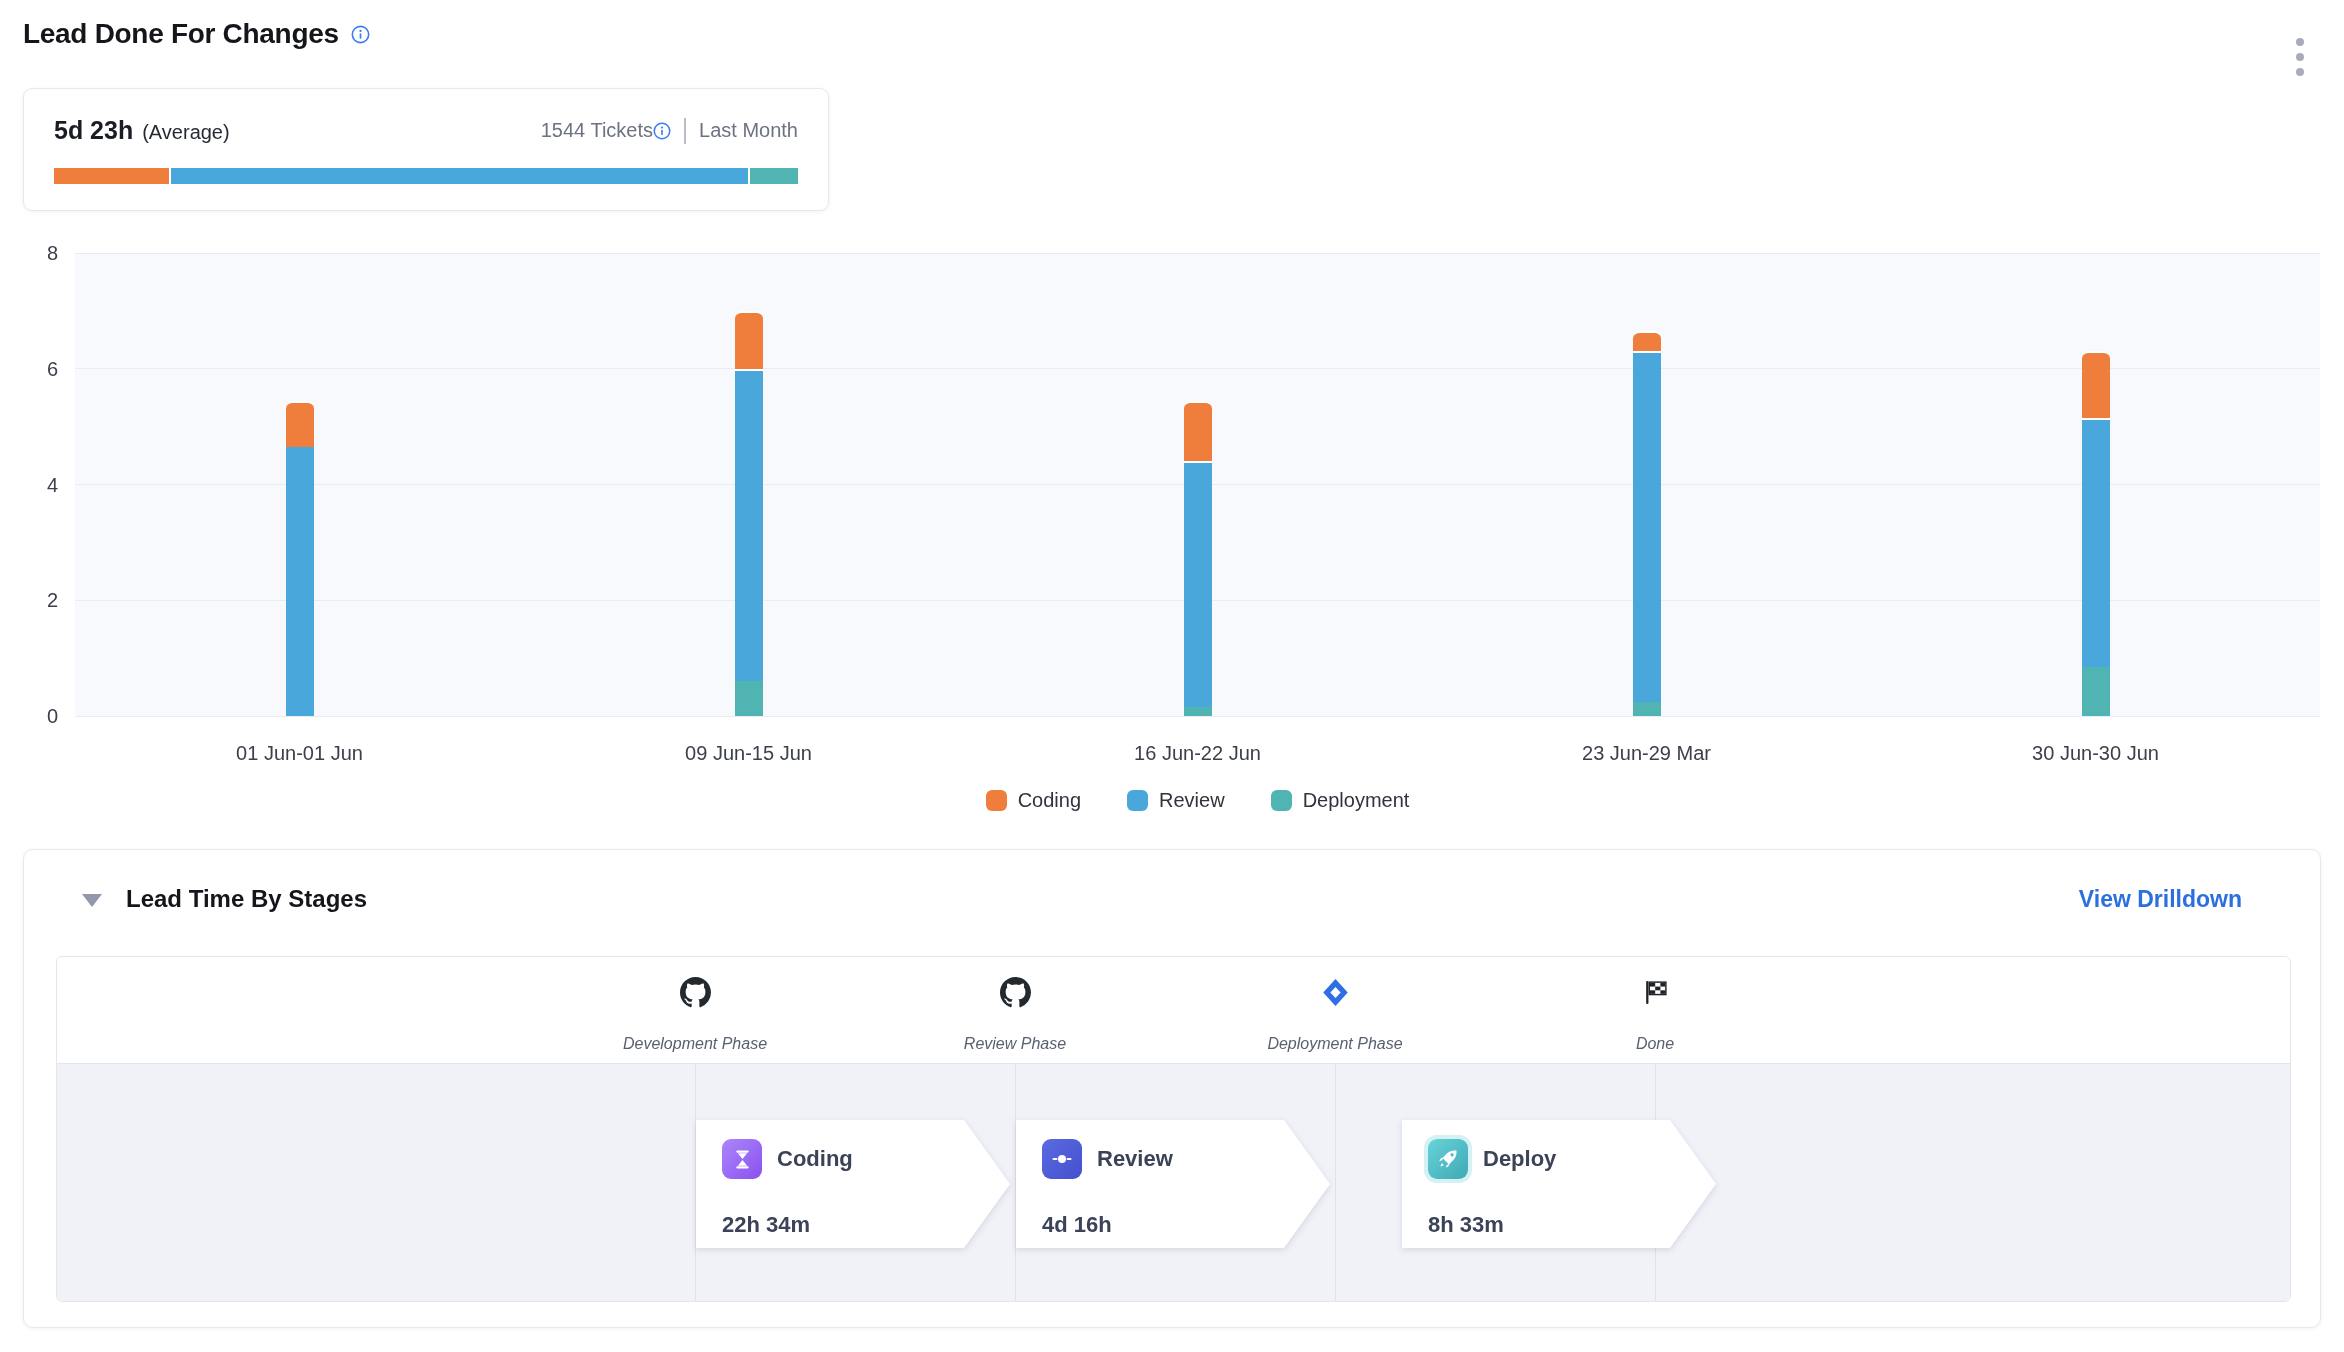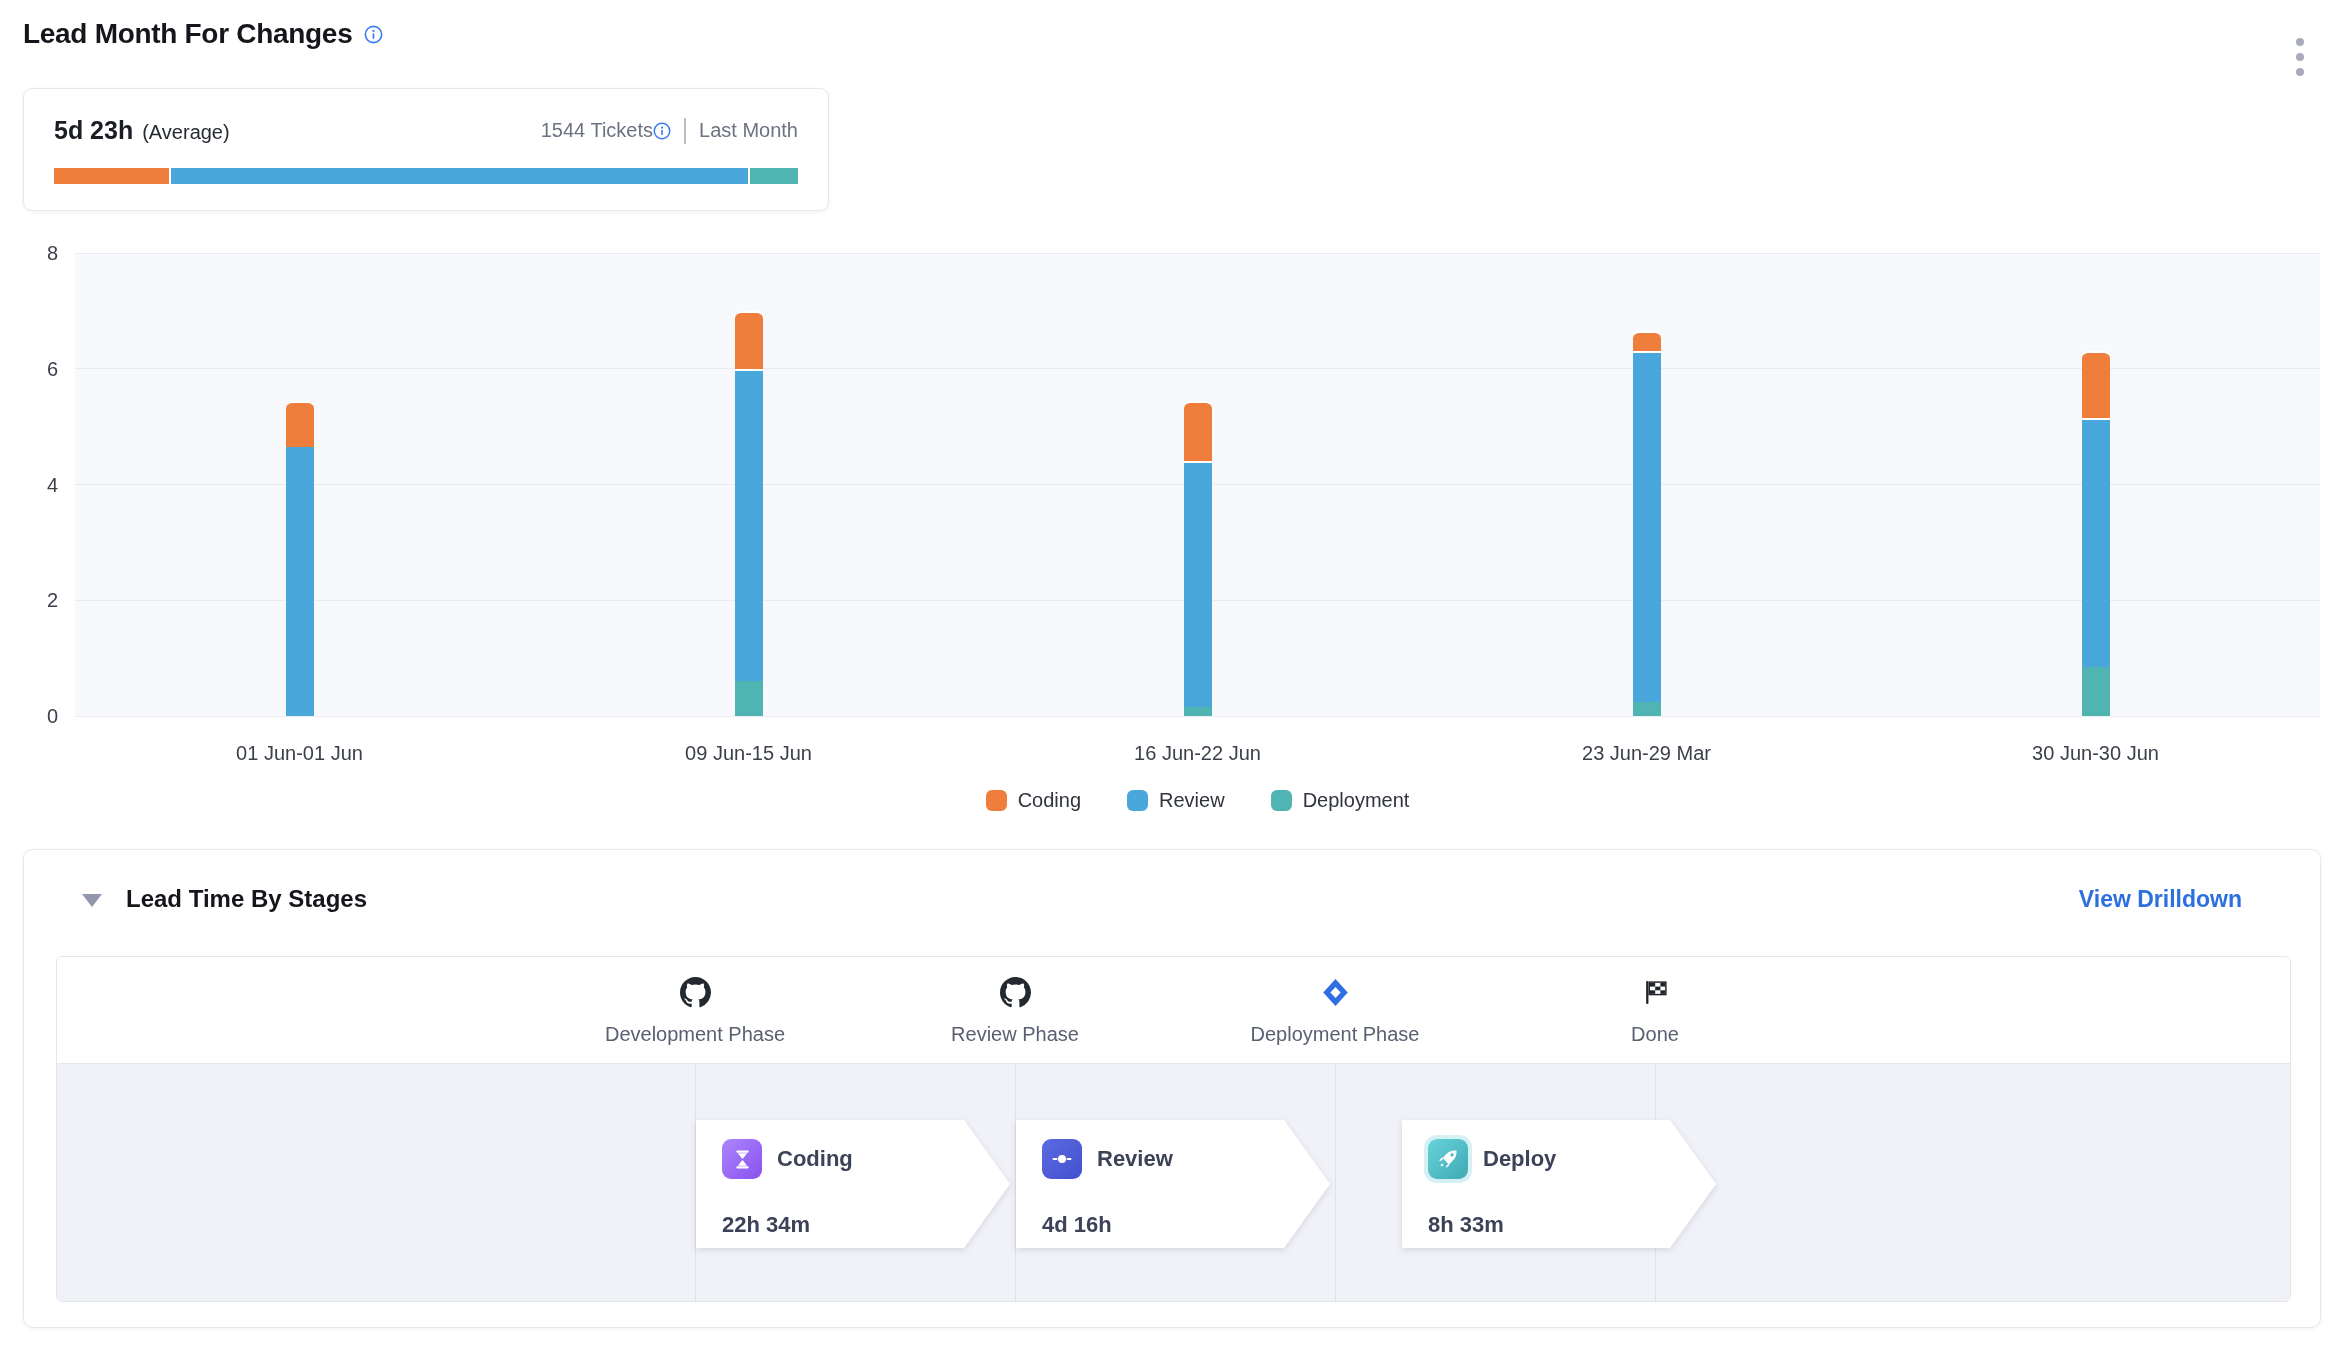--- a/index.html
+++ b/index.html
@@ -42,41 +42,41 @@
     border:1px solid #e6e8ee;border-radius:10px;box-shadow:0 1px 4px rgba(30,35,60,.06);box-sizing:border-box;}
   .stages-header{position:absolute;left:0;top:0;width:100%;height:106px;}
   .caret{position:absolute;left:58px;top:44px;width:0;height:0;border-left:10px solid transparent;border-right:10px solid transparent;border-top:13px solid #9297ad;cursor:pointer;}
   .stages-title{position:absolute;left:102px;top:35px;font-size:24px;font-weight:700;color:#14161b;margin:0;}
   .drilldown{position:absolute;right:78px;top:36px;font-size:23px;font-weight:700;color:#2c6fdf;text-decoration:none;cursor:pointer;}
 
   .stages-table{position:absolute;left:32px;top:106px;width:2235px;height:346px;border:1px solid #e4e6ee;border-radius:6px;box-sizing:border-box;overflow:hidden;background:#fff;}
   .phases-row{position:absolute;left:0;top:0;width:100%;height:107px;background:#fff;border-bottom:1px solid #e4e6ee;box-sizing:border-box;}
   .phase{position:absolute;top:0;width:260px;transform:translateX(-50%);display:flex;flex-direction:column;align-items:center;}
   .phase .ph-icon{height:42px;margin-top:14px;display:flex;align-items:center;justify-content:center;}
-  .phase .ph-label{font-size:20px;color:#5a6072;margin-top:10px;}
+  .phase .ph-label{font-size:16px;color:#5a6072;margin-top:22px;font-style:italic;}
   .stages-body{position:absolute;left:0;top:107px;width:100%;height:238px;background:#f1f2f8;}
   .divider{position:absolute;top:0;width:1px;height:100%;background:#dfe1eb;}
 
   .stage-card{position:absolute;top:56px;width:314px;height:128px;filter:drop-shadow(0 2px 3px rgba(50,50,90,.15));}
   .stage-shape{width:100%;height:100%;background:#fff;clip-path:polygon(0 0, calc(100% - 46px) 0, 100% 50%, calc(100% - 46px) 100%, 0 100%);position:relative;}
   .stage-head{position:absolute;left:26px;top:19px;display:flex;align-items:center;gap:15px;}
   .stage-ic{width:40px;height:40px;border-radius:9px;display:flex;align-items:center;justify-content:center;}
   .ic-coding{background:linear-gradient(135deg,#ab87fb,#8a50ef);}
   .ic-review{background:linear-gradient(135deg,#5b6be0,#4350cf);}
   .ic-deploy{background:linear-gradient(135deg,#67d3da,#3fa9b4);box-shadow:0 0 0 4px rgba(101,205,214,.28);}
   .stage-name{font-size:22px;font-weight:700;color:#3c4257;}
   .stage-time{position:absolute;left:26px;top:92px;font-size:22px;font-weight:700;color:#3c4257;}
 </style>
 </head>
 <body>
 
 <div class="page">
 
   <div class="page-header">
-    <span class="page-title">Lead Month For Changes</span>
+    <span class="page-title">Lead Done For Changes</span>
     <span class="info-icon">
       <svg width="19" height="19" viewBox="0 0 20 20">
           <circle cx="10" cy="10" r="8.6" fill="none" stroke="#3b7cf2" stroke-width="1.7"></circle>
           <circle cx="10" cy="6.2" r="1.2" fill="#3b7cf2"></circle>
           <rect x="9.1" y="8.6" width="1.8" height="6" rx="0.9" fill="#3b7cf2"></rect>
         </svg>
     </span>
   </div>
 
   <div class="kebab">

